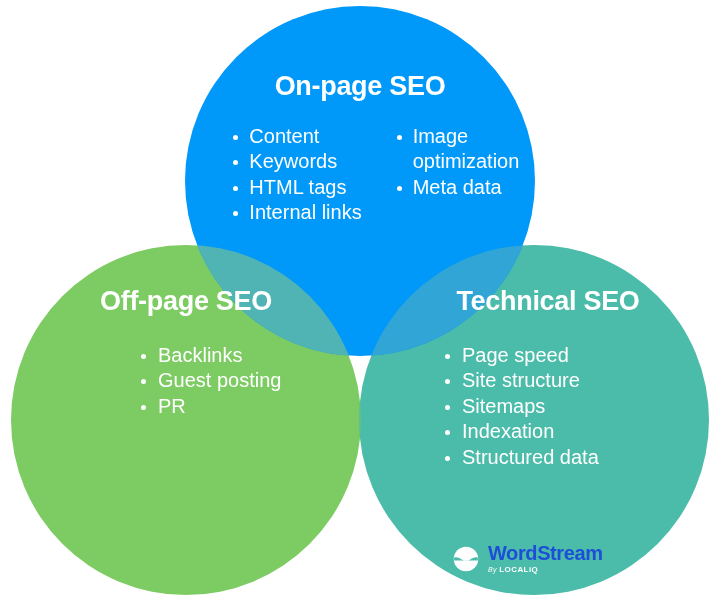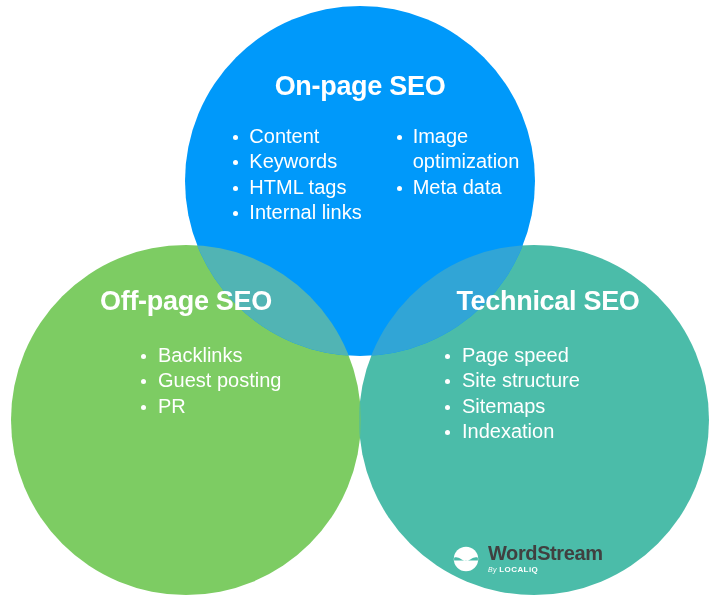--- a/index.html
+++ b/index.html
@@ -117,21 +117,21 @@
     left: 452px;
     top: 543px;
     display: flex;
     align-items: center;
     gap: 8px;
     pointer-events: auto;
   }
   #logo-mark { width: 28px; height: 28px; display: block; }
   #logo-text-wrap { display: flex; flex-direction: column; line-height: 1; }
   #logo-wordmark {
-    color: #404040;
+    color: #1d4ed8;
     font-size: 20px;
     font-weight: bold;
     letter-spacing: -0.4px;
   }
   #logo-tagline {
     color: #ffffff;
     font-size: 8px;
     font-weight: bold;
     letter-spacing: 0.4px;
     margin-top: 3px;
@@ -210,20 +210,21 @@
       </ul>
     </div>
 
     <div class="group" id="grp-technical">
       <div class="group-title">Technical SEO</div>
       <ul class="bullets">
         <li><span class="dot"></span><span>Page speed</span></li>
         <li><span class="dot"></span><span>Site structure</span></li>
         <li><span class="dot"></span><span>Sitemaps</span></li>
         <li><span class="dot"></span><span>Indexation</span></li>
+        <li><span class="dot"></span><span>Structured data</span></li>
       </ul>
     </div>
 
     <div id="logo">
       <svg id="logo-mark" viewBox="0 0 32 32">
         <path d="M16 2 A14 14 0 0 1 30 16 L2 16 A14 14 0 0 1 16 2 Z" fill="#ffffff"></path>
         <path d="M2 16 A14 14 0 0 0 30 16 Z" fill="#ffffff"></path>
         <path d="M2.4 14.6 C7 12.2 11 18 16 18 C21 18 25 12.2 29.6 14.6 L29.6 17.6 L2.4 17.6 Z" fill="#4bbca9"></path>
       </svg>
       <div id="logo-text-wrap">

